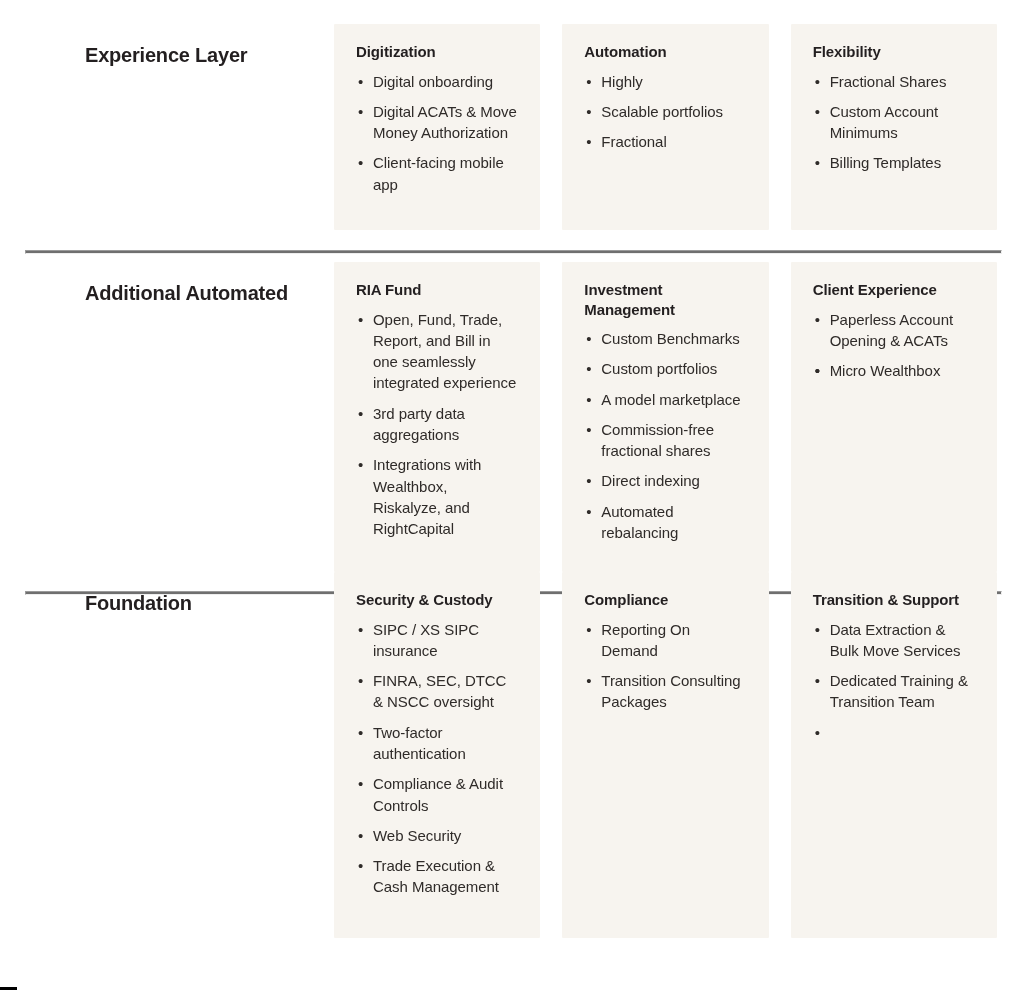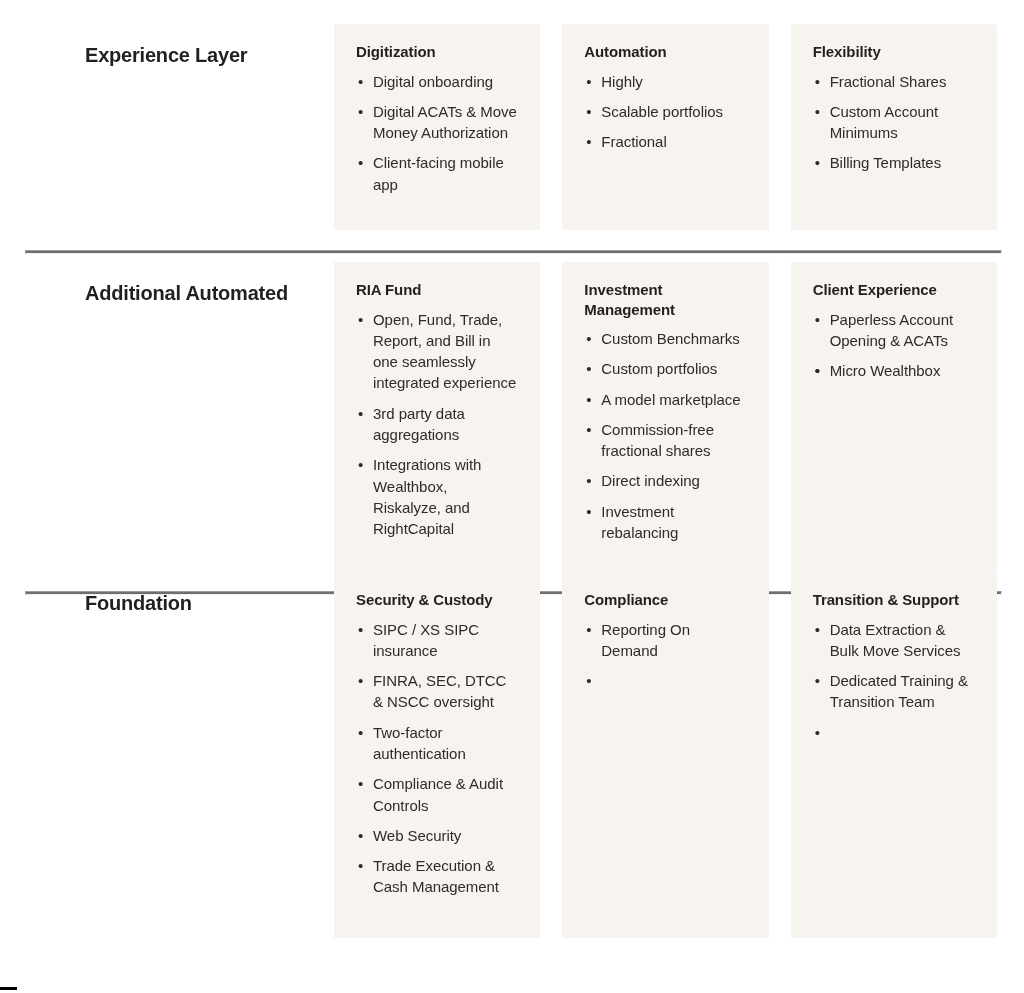--- a/index.html
+++ b/index.html
@@ -173,21 +173,21 @@
       </div>
 
       <div class="card">
         <h3 class="card-title">Investment Management</h3>
         <ul class="bullets">
           <li><span class="dot">•</span><span>Custom Benchmarks</span></li>
           <li><span class="dot">•</span><span>Custom portfolios</span></li>
           <li><span class="dot">•</span><span>A model marketplace</span></li>
           <li><span class="dot">•</span><span>Commission-free fractional shares</span></li>
           <li><span class="dot">•</span><span>Direct indexing</span></li>
-          <li><span class="dot">•</span><span>Investment rebalancing</span></li>
+          <li><span class="dot">•</span><span>Automated rebalancing</span></li>
         </ul>
       </div>
 
       <div class="card">
         <h3 class="card-title">Client Experience</h3>
         <ul class="bullets">
           <li><span class="dot">•</span><span>Paperless Account Opening &amp; ACATs</span></li>
           <li><span class="dot">•</span></li>
           <li><span class="dot">•</span><span>Micro Wealthbox</span></li>
         </ul>
@@ -211,21 +211,21 @@
           <li><span class="dot">•</span><span>Compliance &amp; Audit Controls</span></li>
           <li><span class="dot">•</span><span>Web Security</span></li>
           <li><span class="dot">•</span><span>Trade Execution &amp; Cash Management</span></li>
         </ul>
       </div>
 
       <div class="card">
         <h3 class="card-title">Compliance</h3>
         <ul class="bullets">
           <li><span class="dot">•</span><span>Reporting On Demand</span></li>
-          <li><span class="dot">•</span></li>
+          <li><span class="dot">•</span><span>Transition Consulting Packages</span></li>
         </ul>
       </div>
 
       <div class="card">
         <h3 class="card-title">Transition &amp; Support</h3>
         <ul class="bullets">
           <li><span class="dot">•</span><span>Data Extraction &amp; Bulk Move Services</span></li>
           <li><span class="dot">•</span><span>Dedicated Training &amp; Transition Team</span></li>
           <li><span class="dot">•</span></li>
         </ul>

